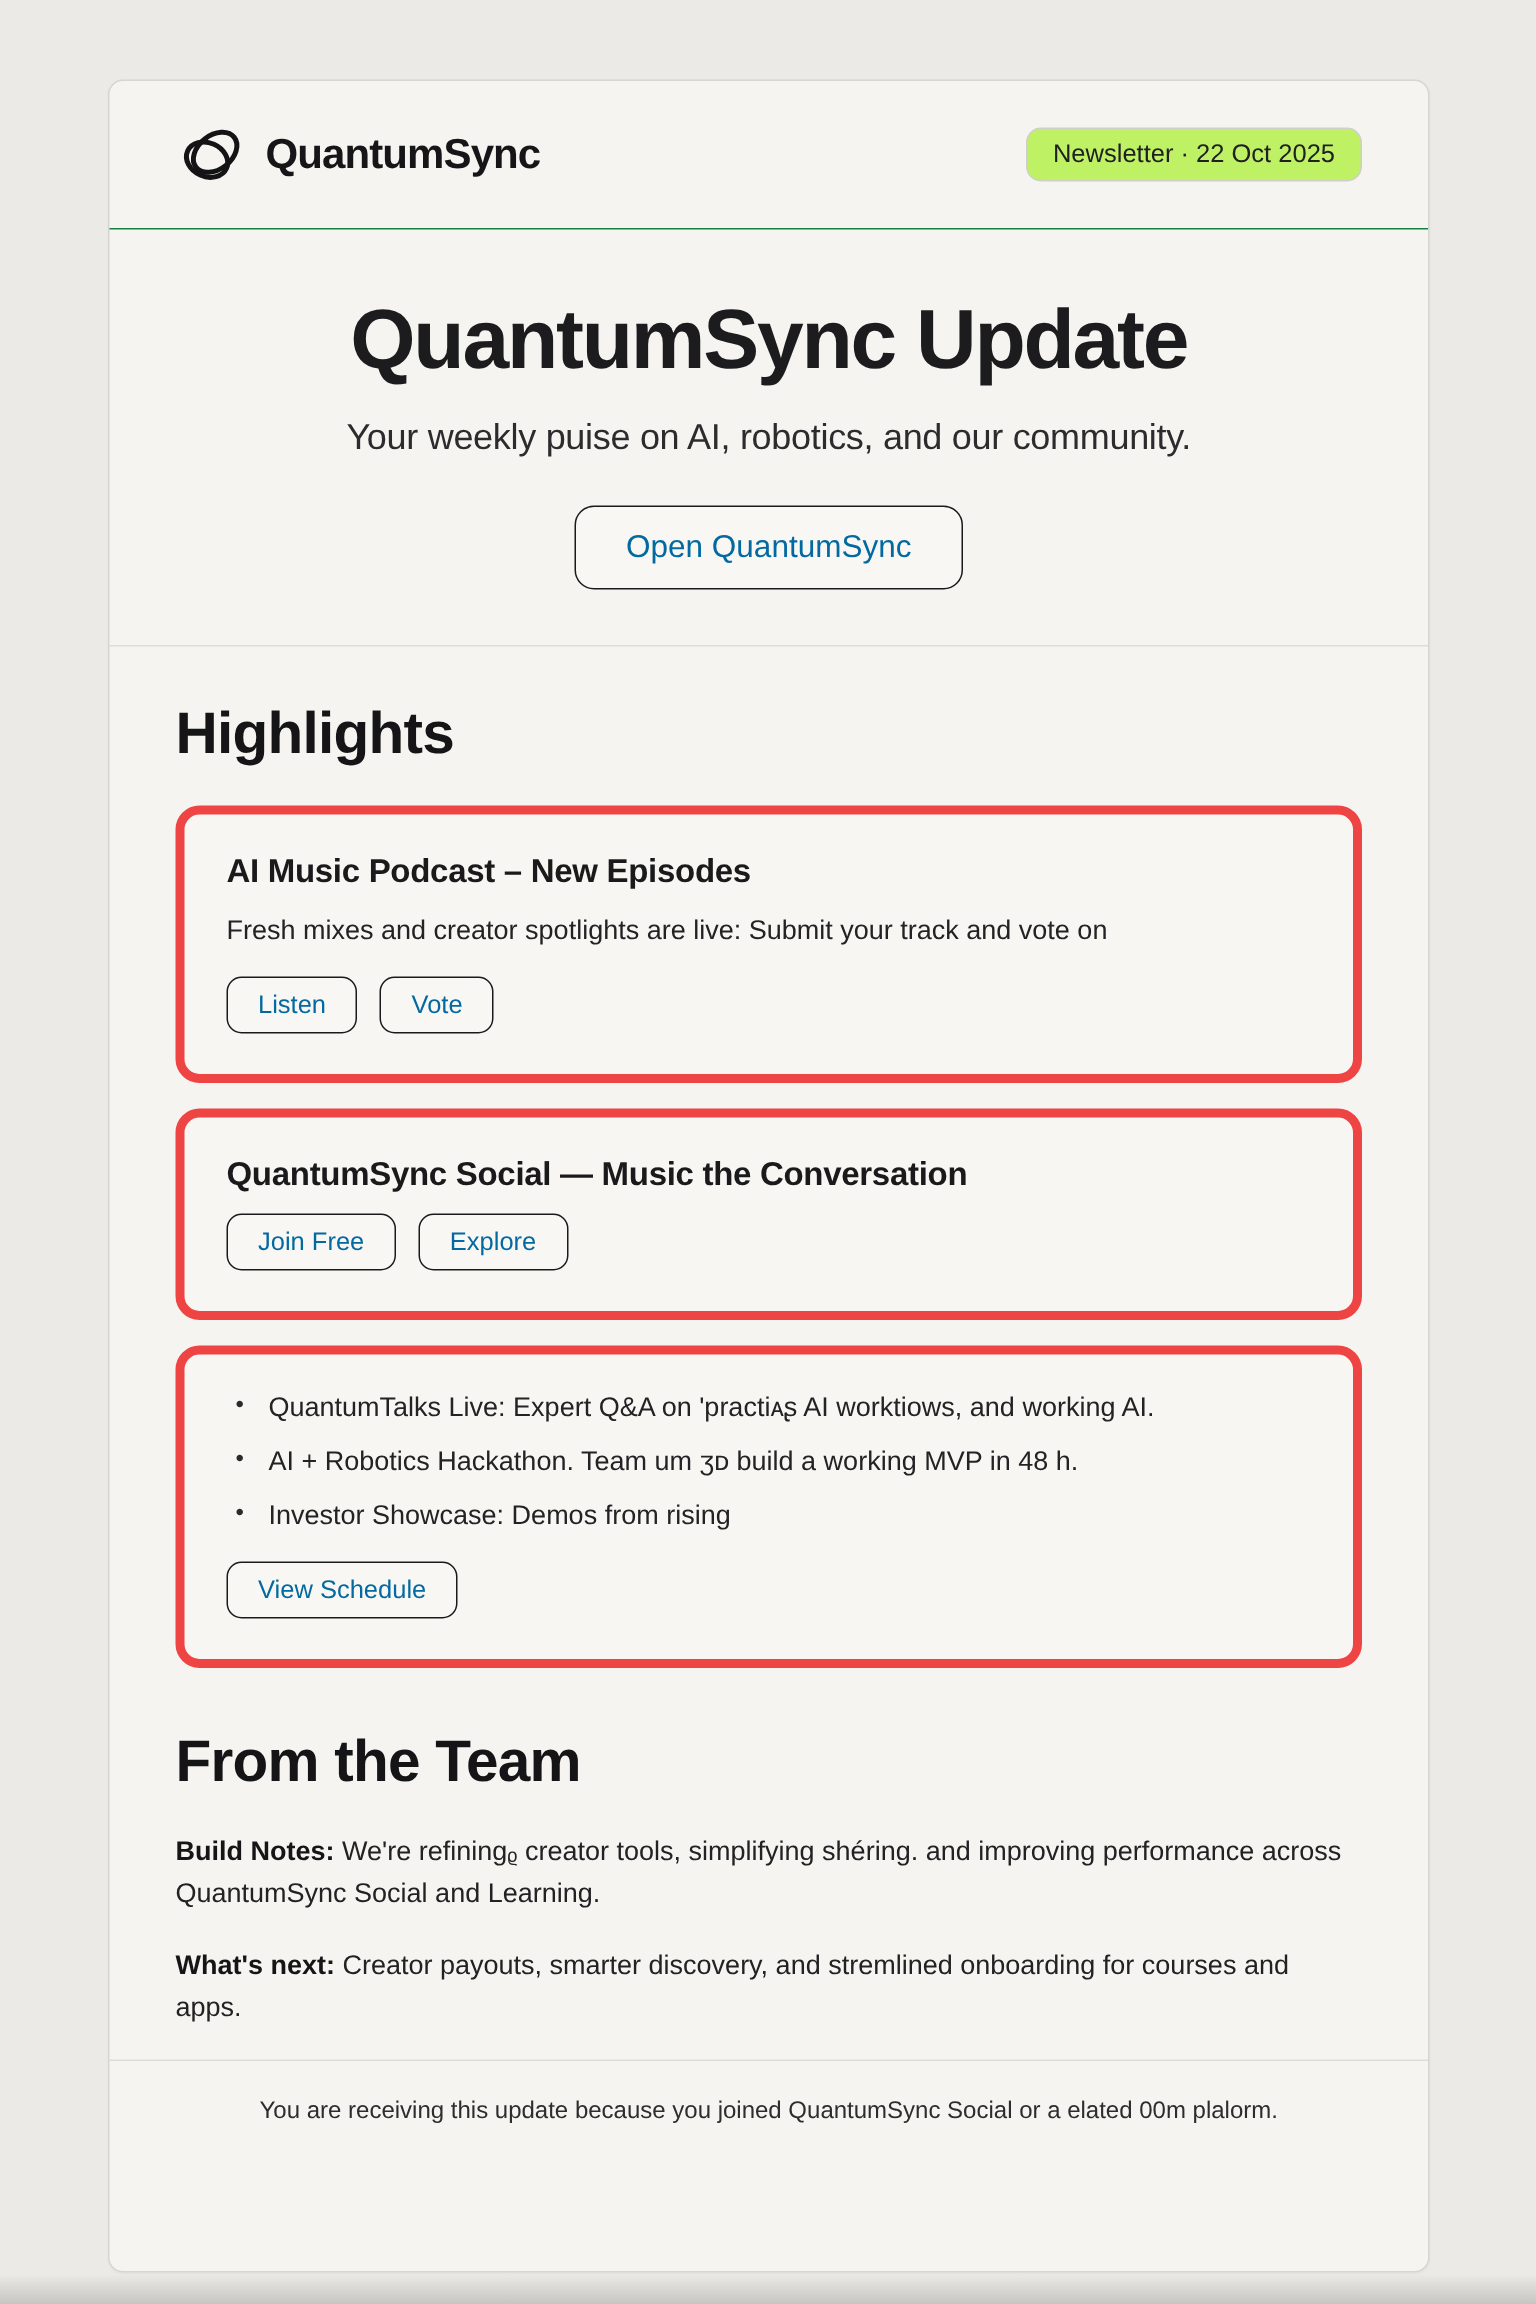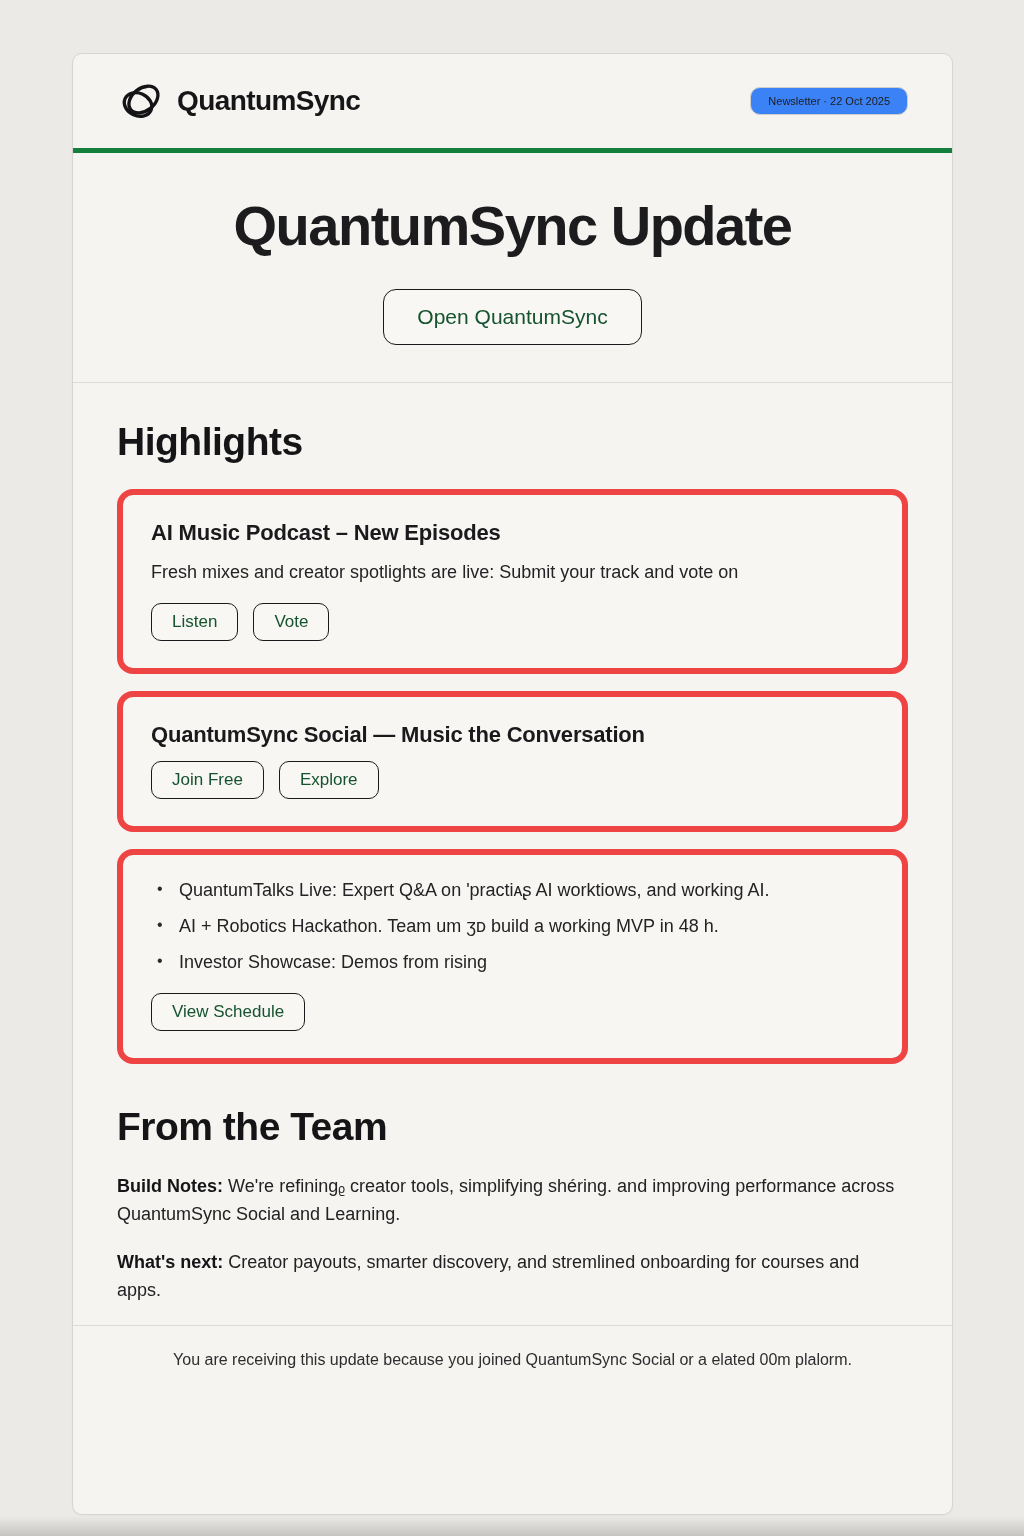--- a/index.html
+++ b/index.html
@@ -27,34 +27,34 @@
     border-radius: 10px;
     box-shadow: 0 1px 2px rgba(0,0,0,0.04);
   }
   
   .header {
     height: 99px;
     padding: 0 44px;
     display: flex;
     align-items: center;
     justify-content: space-between;
-    border-bottom: 5px solid #15803d;
+    border-bottom: 1px solid #15803d;
   }
   .brand { display: flex; align-items: center; gap: 13px; }
   .brand svg { display: block; }
   .brand-name {
     font-size: 28px;
     font-weight: 700;
     letter-spacing: -0.6px;
     color: #161618;
   }
   .badge {
-    font-size: 11px;
+    font-size: 17px;
     color: #202022;
-    background: #3b82f6;
+    background: #bef264;
     border: 1px solid #cfcecا;
     border: 1px solid #cfceca;
     border-radius: 10px;
     padding: 7px 17px;
     white-space: nowrap;
   }
   
   .hero {
     text-align: center;
     padding: 40px 40px 37px;
@@ -70,21 +70,21 @@
     margin-top: 20px;
     font-size: 24px;
     color: #2c2c2e;
     letter-spacing: -0.2px;
   }
   .btn {
     display: inline-block;
     font-family: "Liberation Sans", sans-serif;
     background: #f8f7f4;
     border: 1.5px solid #1a1a1c;
-    color: #14532d;
+    color: #0369a1;
     cursor: pointer;
   }
   .hero-cta {
     margin-top: 31px;
     font-size: 21px;
     padding: 15px 33px;
     border-radius: 13px;
   }
   
   .main { padding: 0 44px; }
@@ -189,20 +189,21 @@
             <ellipse cx="21.5" cy="27" rx="14.5" ry="11.5" transform="rotate(24 21.5 27)" stroke="#141416" stroke-width="3.4"></ellipse>
           </svg>
         </span>
         <span class="brand-name">QuantumSync</span>
       </div>
       <div class="badge">Newsletter · 22 Oct 2025</div>
     </div>
 
     <div class="hero">
       <div class="hero-title">QuantumSync Update</div>
+      <div class="hero-subtitle">Your weekly puise on AI, robotics, and our community.</div>
       <button class="btn hero-cta">Open QuantumSync</button>
     </div>
 
     <div class="main">
       <div class="section-heading highlights-heading">Highlights</div>
 
       <div class="card">
         <div class="card-title">AI Music Podcast – New Episodes</div>
         <div class="card-body">Fresh mixes and creator spotlights are live: Submit your track and vote on</div>
         <div class="btn-row">

